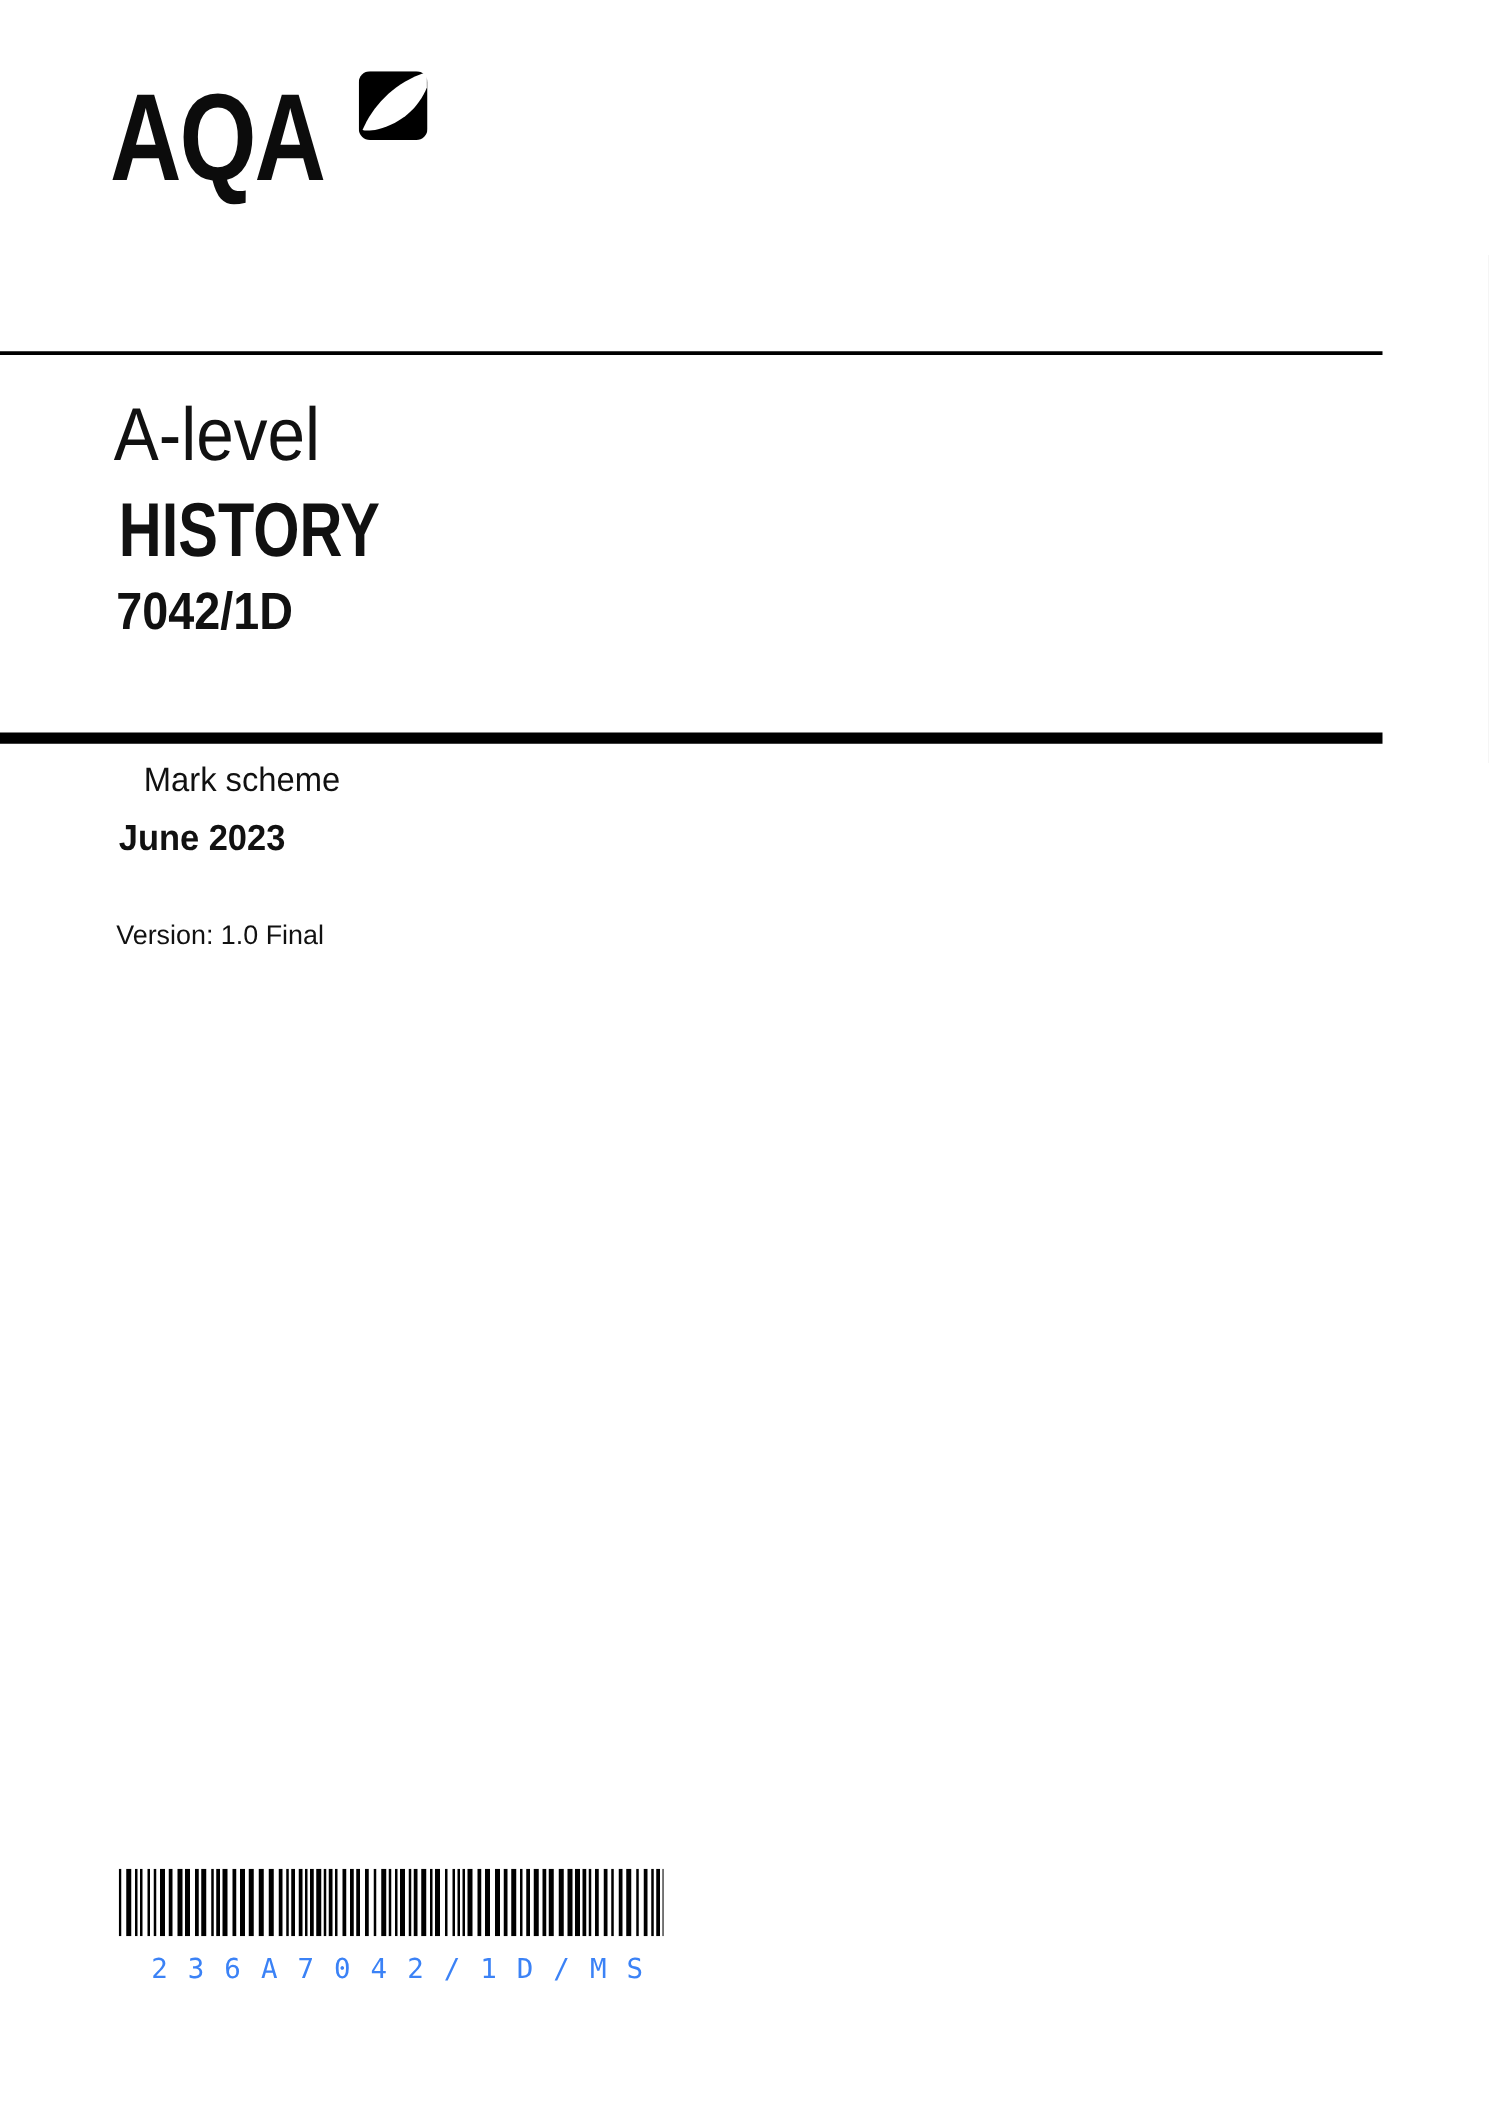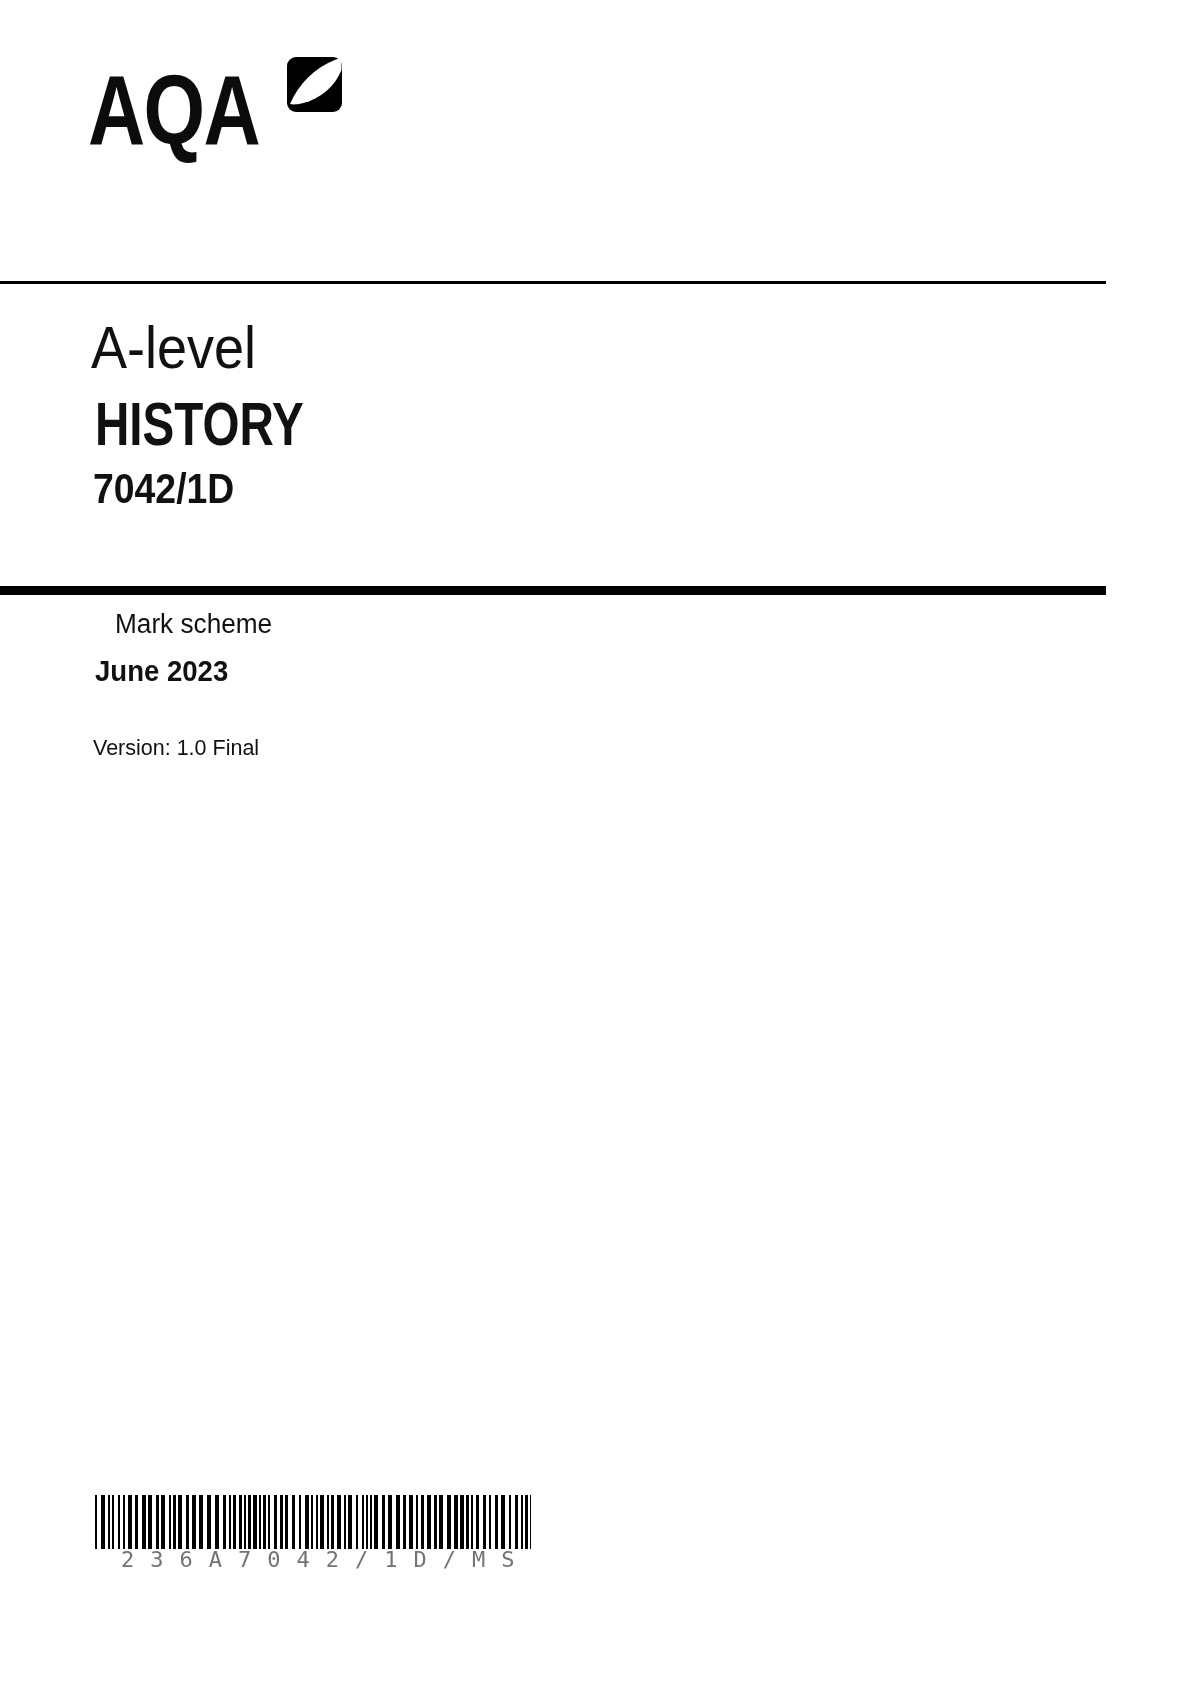--- a/index.html
+++ b/index.html
@@ -50,24 +50,24 @@
   .version  { left: 93px; top: 712px; font-size: 21.5px; font-weight: 400; line-height: 1; margin-top: 26px; }
 
   
   .barcode { left: 95px; top: 1495px; width: 460px; }
   .barcode .bars {
     display: flex; align-items: stretch;
     width: 436px; height: 54px; overflow: hidden;
   }
   .barcode .bars i { display: block; height: 54px; background: #000000; flex: 0 0 auto; }
   .barcode .hrtext {
-    margin-top: 0px; padding-left: 26px;
+    margin-top: 16px; padding-left: 26px;
     font-family: "DejaVu Sans Mono", monospace;
     font-size: 22px; line-height: 1; letter-spacing: 16px;
-    color: #737373; white-space: pre;
+    color: #3b82f6; white-space: pre;
   }
 </style>
 </head>
 <body>
 
 <div class="page">
 
   <div class="abs wordmark">
     <span class="cond">AQA</span>
   </div>

